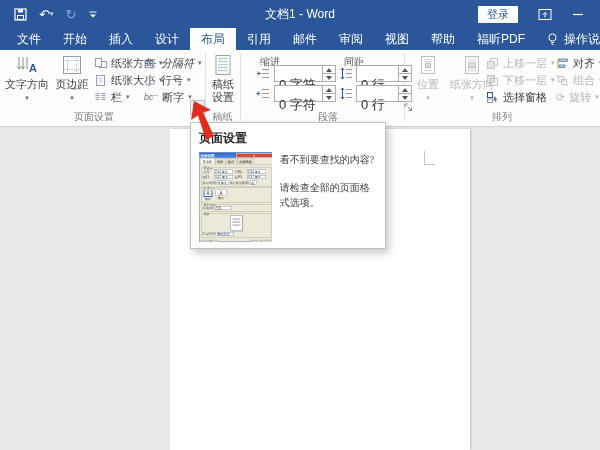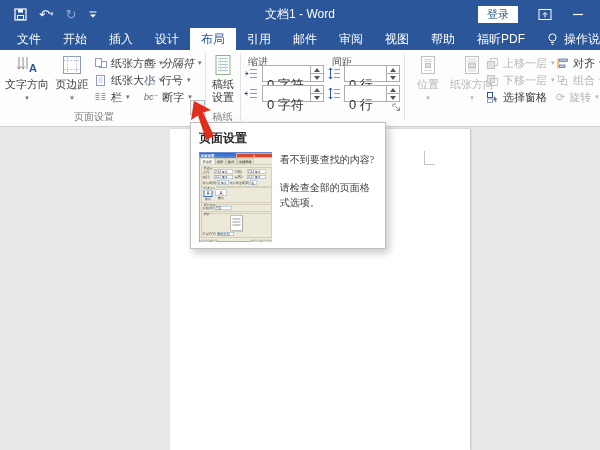--- a/index.html
+++ b/index.html
@@ -266,21 +266,21 @@
               <path d="M5 4.5 h10 M5 7.5 h10 M5 10.5 h10 M5 13.5 h10 M5 16.5 h10" stroke="#a9c8e6"></path>
               <path d="M7.5 3 v15 M12.5 3 v15" stroke="#cfe0c9"></path>
             </svg>
         </span>
         <span>稿纸</span>
         <span>设置</span>
       </div>
       <div class="grouplabel" style="width:35px;">稿纸</div>
     </div>
 
-    <div class="group" style="left:240px;width:164px;">
+    <div class="group" style="left:252px;width:164px;">
       <div class="flabel" style="left:8px;top:5px;">缩进</div>
       <div class="flabel" style="left:92px;top:5px;">间距</div>
 
       <span style="position:absolute;left:4px;top:17px;">
         <svg class="icon-svg" width="14" height="13" viewBox="0 0 14 13">
             <path d="M6 2.5 h7 M6 6.5 h7 M6 10.5 h7" stroke="#9a9a9a"></path>
             <path d="M1 6.5 h3 M4 6.5 l-2-2 M4 6.5 l-2 2" stroke="#2b579a" fill="none"></path>
           </svg>
       </span>
       <div class="spinbox" style="left:22px;top:15px;width:62px;">
@@ -340,20 +340,21 @@
         <span class="spinsteps">
             <div>
               <span class="tri-up"></span>
             </div>
             <div>
               <span class="tri-dn"></span>
             </div>
           </span>
       </div>
 
+      <div class="grouplabel" style="width:152px;">段落</div>
       <div class="launcher" style="left:150px;top:51px;">
         <svg class="icon-svg" width="9" height="9" viewBox="0 0 9 9">
             <path d="M1 4 V1 H4" fill="none" stroke="#8a8a8a"></path>
             <path d="M3.5 3.5 L7.5 7.5" stroke="#8a8a8a"></path>
             <path d="M7.5 4.5 V7.5 H4.5" fill="none" stroke="#8a8a8a"></path>
           </svg>
       </div>
     </div>
 
     <div class="group" style="left:404px;width:196px;">
@@ -433,20 +434,21 @@
         </span>
         <span>组合</span>
         <span class="caret">▾</span>
       </div>
       <div class="smallbtn disabled" style="left:152px;top:39px;">
         <span style="font-size:11px;color:#c0c0c0;">⟳</span>
         <span>旋转</span>
         <span class="caret">▾</span>
       </div>
 
+      <div class="grouplabel" style="width:196px;">排列</div>
     </div>
   </div>
 
   <div class="docarea">
     <div class="page">
       <div class="cornermark"></div>
     </div>
   </div>
 
   <div class="tooltip">

